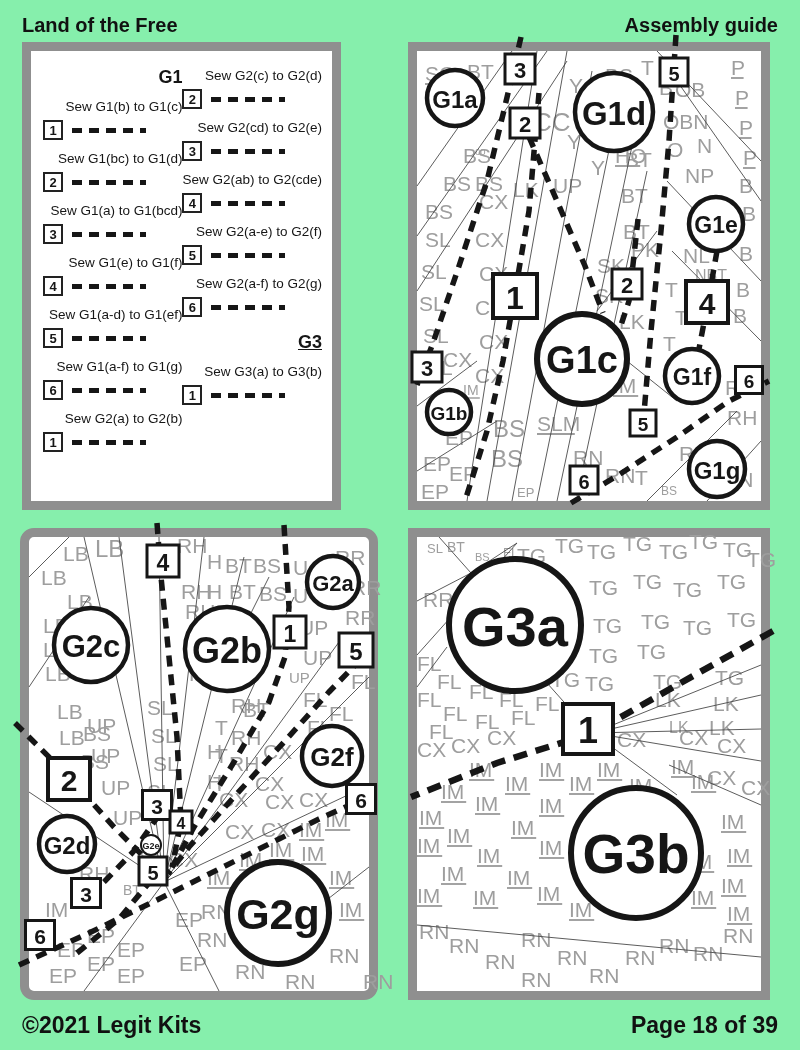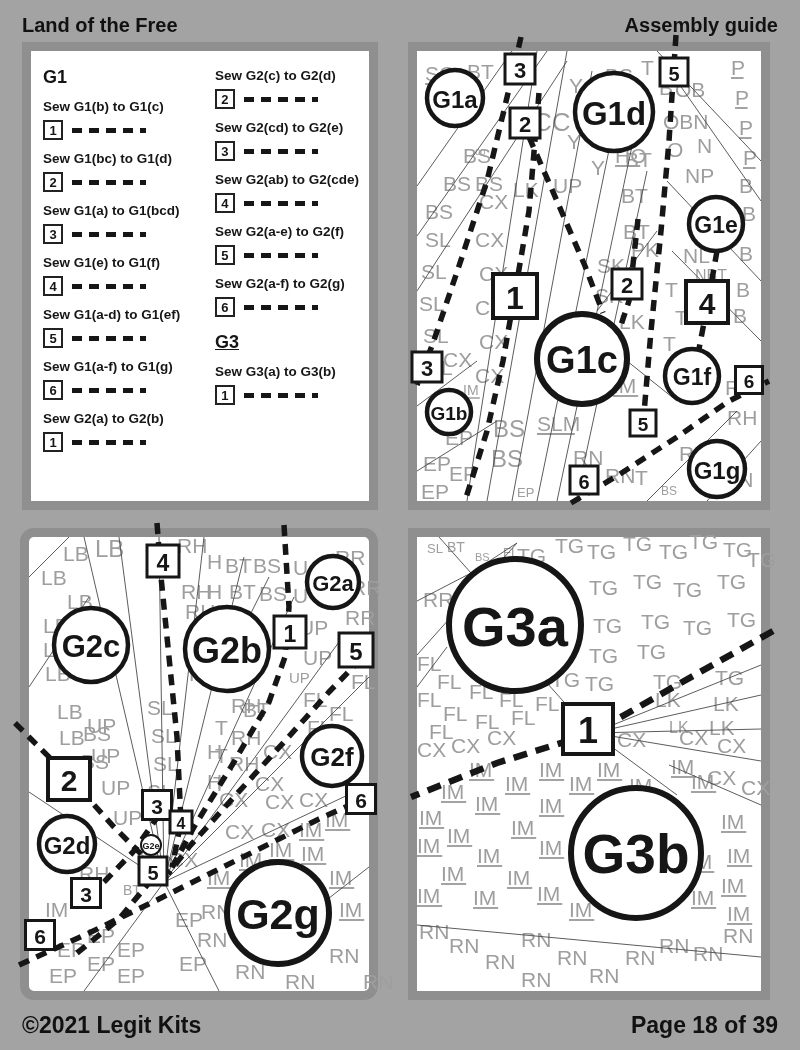--- a/index.html
+++ b/index.html
@@ -1,33 +1,33 @@
 <!DOCTYPE html>
 <html><head>
 <meta charset="utf-8">
 <style>
   * { box-sizing: border-box; margin: 0; padding: 0; }
   html,body { background:#fff; }
   body { font-family:"Liberation Sans",sans-serif; color:#161616; }
-  .page { position:relative; width:800px; height:1050px; background:#a3a3a3; overflow:hidden; }
+  .page { position:relative; width:800px; height:1050px; background:#86efac; overflow:hidden;text-align:right; }
   .hdr { position:absolute; left:22px; right:22px; top:14px; display:flex; justify-content:space-between;
          font-size:20px; font-weight:bold; color:#111; }
   .ftr { position:absolute; left:22px; right:22px; top:1012px; display:flex; justify-content:space-between;
          font-size:23px; font-weight:bold; color:#111; }
   .panel { position:absolute; background:#fff; border:9px solid #8f8f8f; }
-  .p-instr { left:22px;  top:42px;  width:356px; height:468px; padding:14px 10px 0 12px; }
+  .p-instr { left:22px;  top:42px;  width:319px; height:468px; padding:14px 10px 0 12px; }
   .p-g1    { left:408px; top:42px;  width:362px; height:468px; }
   .p-g2    { left:20px;  top:528px; width:358px; height:472px;border-radius:14px; }
   .p-g3    { left:408px; top:528px; width:362px; height:472px; }
   .p-instr { display:flex; }
   .col { width:178px; }
   .col + .col { flex:1; padding-top:3px; }
   .ghead { font-size:18px; font-weight:bold; margin:2px 0 11px; }
   .ghead:not(:first-child) { margin-top:15px;text-decoration:underline; }
-  .stext { font-size:13.5px; font-weight:bold; margin-bottom:6px; white-space:nowrap; }
+  .stext { font-size:13.5px; font-weight:normal; margin-bottom:6px; white-space:nowrap; }
   .srow { display:flex; align-items:center; margin-bottom:11px; }
   .nbox { width:20px; height:20px; border:2px solid #222; font-size:13px; font-weight:bold;
           display:inline-flex; align-items:center; justify-content:center; background:#fff; }
   .dash { width:74px; height:5px; margin-left:9px;
           background:repeating-linear-gradient(90deg,#161616 0 10px,transparent 10px 17px); }
   svg { display:block; overflow:visible; font-family:"Liberation Sans",sans-serif; }
 </style>
 </head>
 <body>
 

